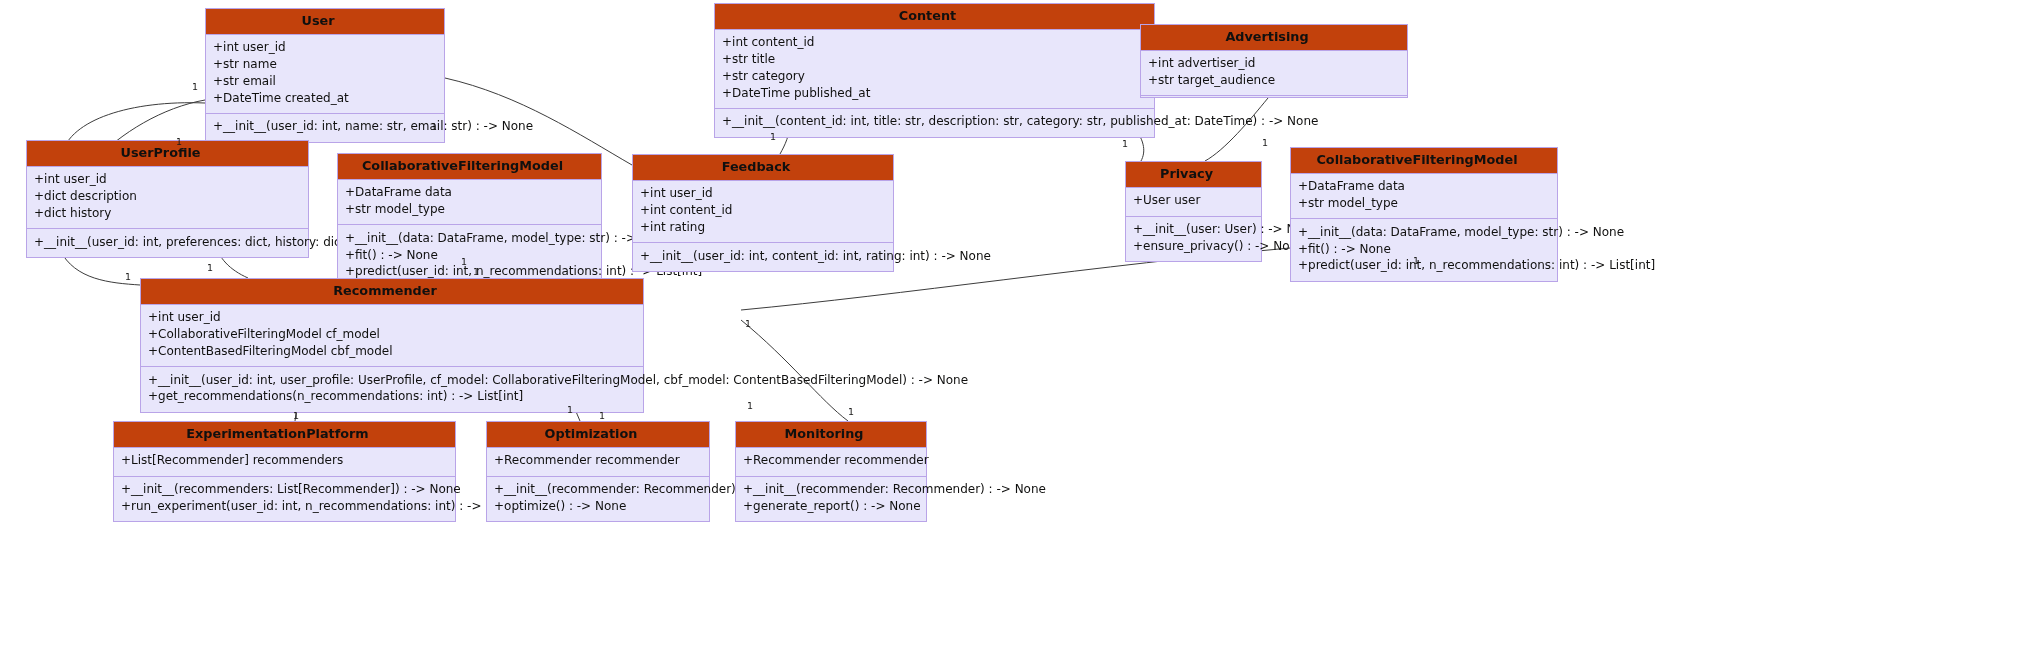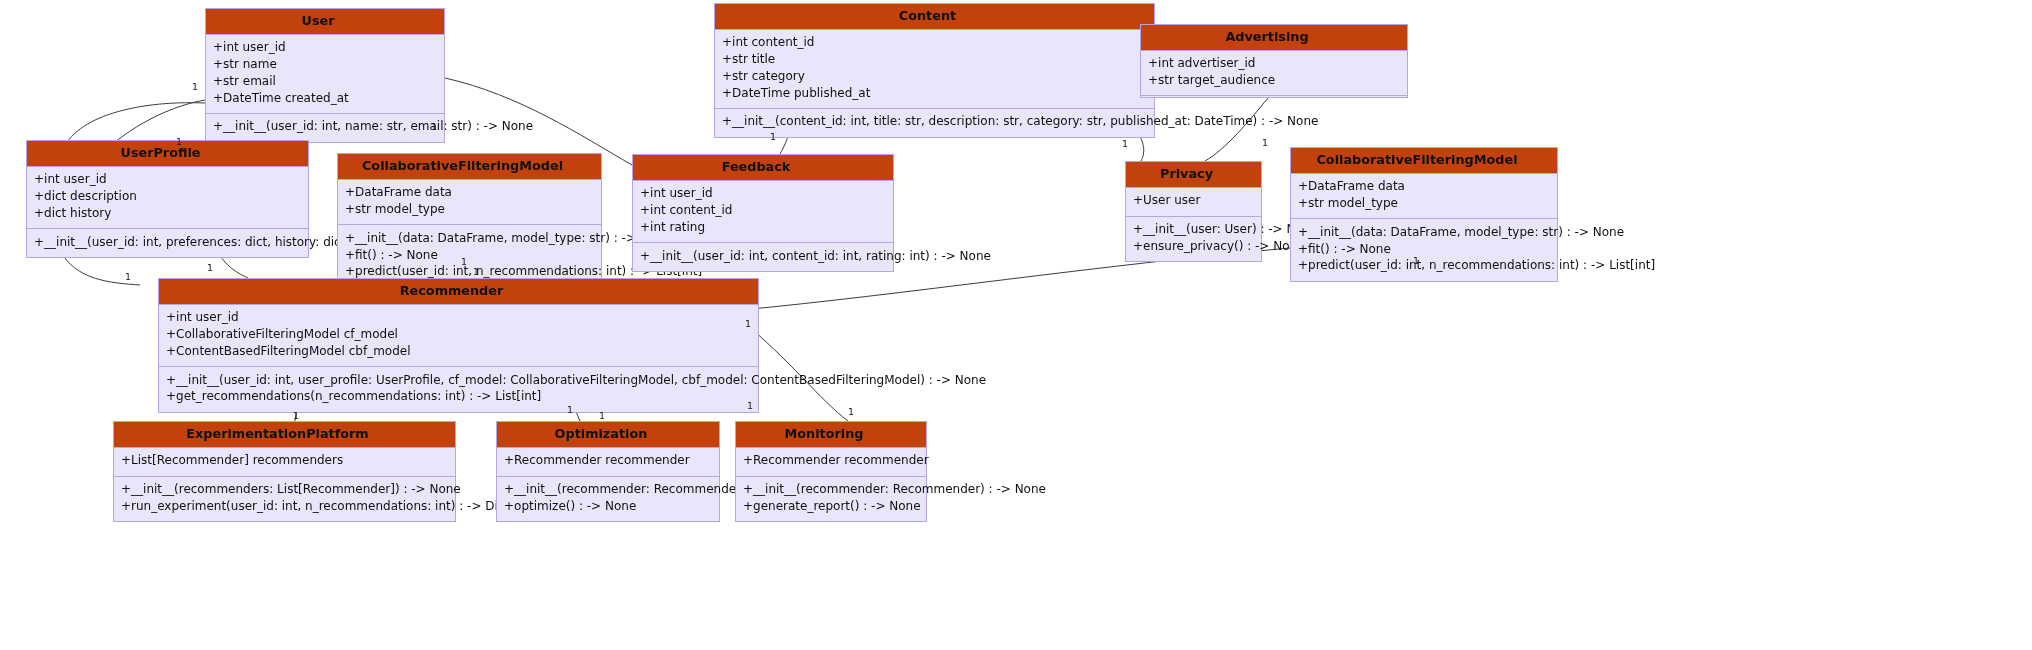--- a/index.html
+++ b/index.html
@@ -165,21 +165,21 @@
         <div class="uml-attrs">
           <div class="uml-row">+DataFrame data</div>
           <div class="uml-row">+str model_type</div>
         </div>
         <div class="uml-methods">
           <div class="uml-row">+__init__(data: DataFrame, model_type: str) : -&gt; None</div>
           <div class="uml-row">+fit() : -&gt; None</div>
           <div class="uml-row">+predict(user_id: int, n_recommendations: int) : -&gt; List[int]</div>
         </div>
       </div>
-      <div class="uml-class" style="left: 140px; top: 278px; width: 601px; min-height: 113px; background: rgb(232, 230, 251); border-color: rgb(185, 164, 232); margin-left: 18px;">
+      <div class="uml-class" style="left: 140px; top: 278px; width: 504px; min-height: 113px; background: rgb(232, 230, 251); border-color: rgb(185, 164, 232);">
         <div class="uml-title">Recommender</div>
         <div class="uml-attrs">
           <div class="uml-row">+int user_id</div>
           <div class="uml-row">+CollaborativeFilteringModel cf_model</div>
           <div class="uml-row">+ContentBasedFilteringModel cbf_model</div>
         </div>
         <div class="uml-methods">
           <div class="uml-row">+__init__(user_id: int, user_profile: UserProfile, cf_model: CollaborativeFilteringModel, cbf_model: ContentBasedFilteringModel) : -&gt; None</div>
           <div class="uml-row">+get_recommendations(n_recommendations: int) : -&gt; List[int]</div>
         </div>
@@ -187,21 +187,21 @@
       <div class="uml-class" style="left: 113px; top: 421px; width: 343px; min-height: 76px; background: rgb(232, 230, 251); border-color: rgb(185, 164, 232);">
         <div class="uml-title">ExperimentationPlatform</div>
         <div class="uml-attrs">
           <div class="uml-row">+List[Recommender] recommenders</div>
         </div>
         <div class="uml-methods">
           <div class="uml-row">+__init__(recommenders: List[Recommender]) : -&gt; None</div>
           <div class="uml-row">+run_experiment(user_id: int, n_recommendations: int) : -&gt; Dict[str, List[int]]</div>
         </div>
       </div>
-      <div class="uml-class" style="left: 496px; top: 421px; width: 224px; min-height: 76px; background: rgb(232, 230, 251); border-color: rgb(185, 164, 232);">
+      <div class="uml-class" style="left: 486px; top: 421px; width: 224px; min-height: 76px; background: rgb(232, 230, 251); border-color: rgb(185, 164, 232);">
         <div class="uml-title">Optimization</div>
         <div class="uml-attrs">
           <div class="uml-row">+Recommender recommender</div>
         </div>
         <div class="uml-methods">
           <div class="uml-row">+__init__(recommender: Recommender) : -&gt; None</div>
           <div class="uml-row">+optimize() : -&gt; None</div>
         </div>
       </div>
       <div class="uml-class" style="left: 735px; top: 421px; width: 192px; min-height: 76px; background: rgb(232, 230, 251); border-color: rgb(185, 164, 232);">

